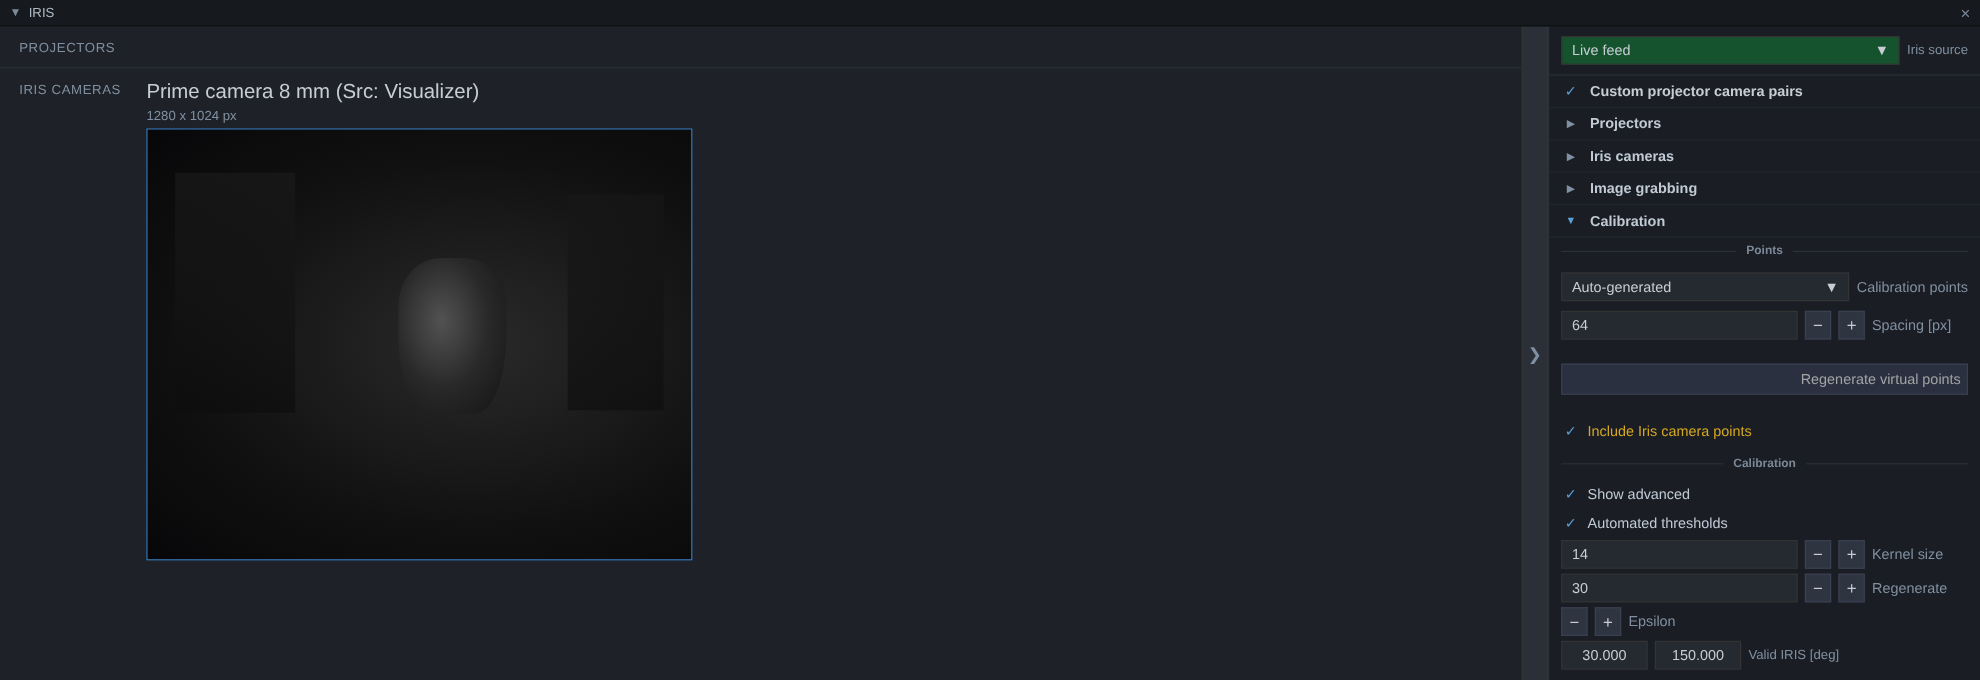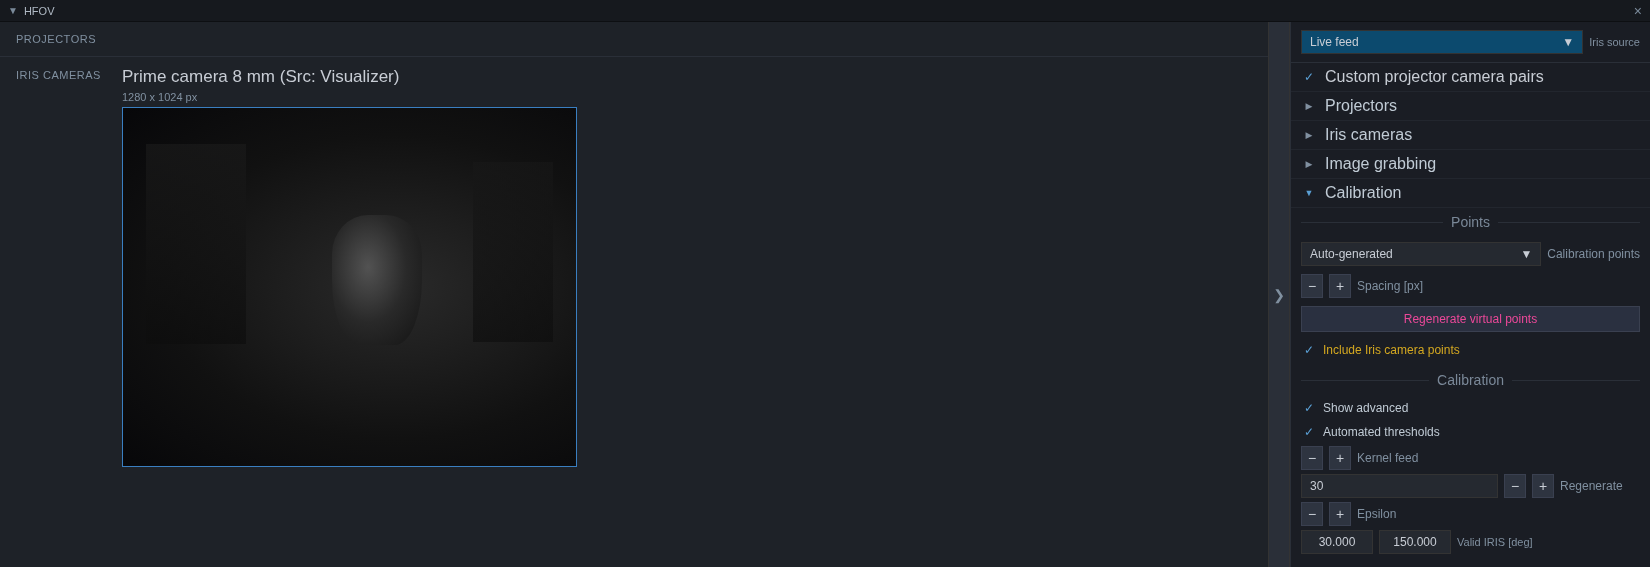--- a/index.html
+++ b/index.html
@@ -175,21 +175,21 @@
     
     #live-feed-row {
       display: flex;
       align-items: center;
       padding: 8px 10px;
       border-bottom: 1px solid #2a2f38;
       gap: 6px;
     }
     #live-feed-dropdown {
       flex: 1;
-      background: #0c4a6e;
+      background: #14532d;
       border: 1px solid #333;
       color: #c8cdd5;
       padding: 4px 8px;
       font-size: 12px;
       display: flex;
       align-items: center;
       justify-content: space-between;
       cursor: pointer;
       text-align: right;
     }
@@ -223,34 +223,36 @@
       height: 16px;
       display: flex;
       align-items: center;
       justify-content: center;
       color: #8090a0;
       font-size: 9px;
       flex-shrink: 0;
     }
     .menu-item .item-label {
       color: #c0cbd5;
-      font-size: 16px;
+      font-size: 12px;
+      font-weight: bold;
     }
     .menu-item.has-check .item-label {
       color: #c8cdd5;
     }
 
     
     .section-divider {
       display: flex;
       align-items: center;
       padding: 6px 10px;
       gap: 8px;
       color: #7a8898;
-      font-size: 14px;
+      font-size: 10px;
+      font-weight: bold;
     }
     .section-divider::before,
     .section-divider::after {
       content: '';
       flex: 1;
       height: 1px;
       background: #2a2f38;
     }
 
     
@@ -316,26 +318,26 @@
       align-items: center;
       justify-content: center;
       font-size: 14px;
       flex-shrink: 0;
     }
 
     
     .full-btn {
       background: #2a3040;
       border: 1px solid #3a4050;
-      color: #ec4899;
+      color: #a3a3a3;
       padding: 5px;
       font-size: 12px;
       cursor: pointer;
-      text-align: center;
-      margin: 2px 0;
+      text-align: right;
+      margin: 14px 0;
     }
 
     
     .checkbox-row {
       display: flex;
       align-items: center;
       gap: 6px;
       padding: 4px 0;
       cursor: pointer;
     }
@@ -392,21 +394,21 @@
     #right-panel::-webkit-scrollbar-thumb {
       background: #3a4050;
       border-radius: 3px;
     }
   </style>
 </head>
 <body>
 
 <div id="title-bar">
   <span class="title-icon">▼</span>
-  <span class="title-text">HFOV</span>
+  <span class="title-text">IRIS</span>
   <span class="close-btn">×</span>
 </div>
 
 <div id="main-layout">
 
   <div id="left-panel">
 
     <div id="projectors-section">
       <span class="section-label">PROJECTORS</span>
     </div>
@@ -475,20 +477,21 @@
 
       <div class="control-row">
         <div class="control-dropdown">
           <span>Auto-generated</span>
           <span>▼</span>
         </div>
         <span class="control-label-right">Calibration points</span>
       </div>
 
       <div class="input-row">
+        <input class="input-box" type="text" value="64" style="">
         <div class="btn-minus">−</div>
         <div class="btn-plus">+</div>
         <span class="control-label-right">Spacing [px]</span>
       </div>
 
       <div class="full-btn">Regenerate virtual points</div>
 
 
       <div class="checkbox-row">
         <span class="checkbox-icon">✓</span>
@@ -507,23 +510,24 @@
         <span class="checkbox-icon">✓</span>
         <span class="checkbox-label normal">Show advanced</span>
       </div>
 
       <div class="checkbox-row">
         <span class="checkbox-icon">✓</span>
         <span class="checkbox-label normal">Automated thresholds</span>
       </div>
 
       <div class="input-row">
+        <input class="input-box" type="text" value="14" style="">
         <div class="btn-minus">−</div>
         <div class="btn-plus">+</div>
-        <span class="control-label-right">Kernel feed</span>
+        <span class="control-label-right">Kernel size</span>
       </div>
 
       <div class="input-row">
         <input class="input-box" type="text" value="30" style="">
         <div class="btn-minus">−</div>
         <div class="btn-plus">+</div>
         <span class="control-label-right">Regenerate</span>
       </div>
 
       <div class="input-row">

